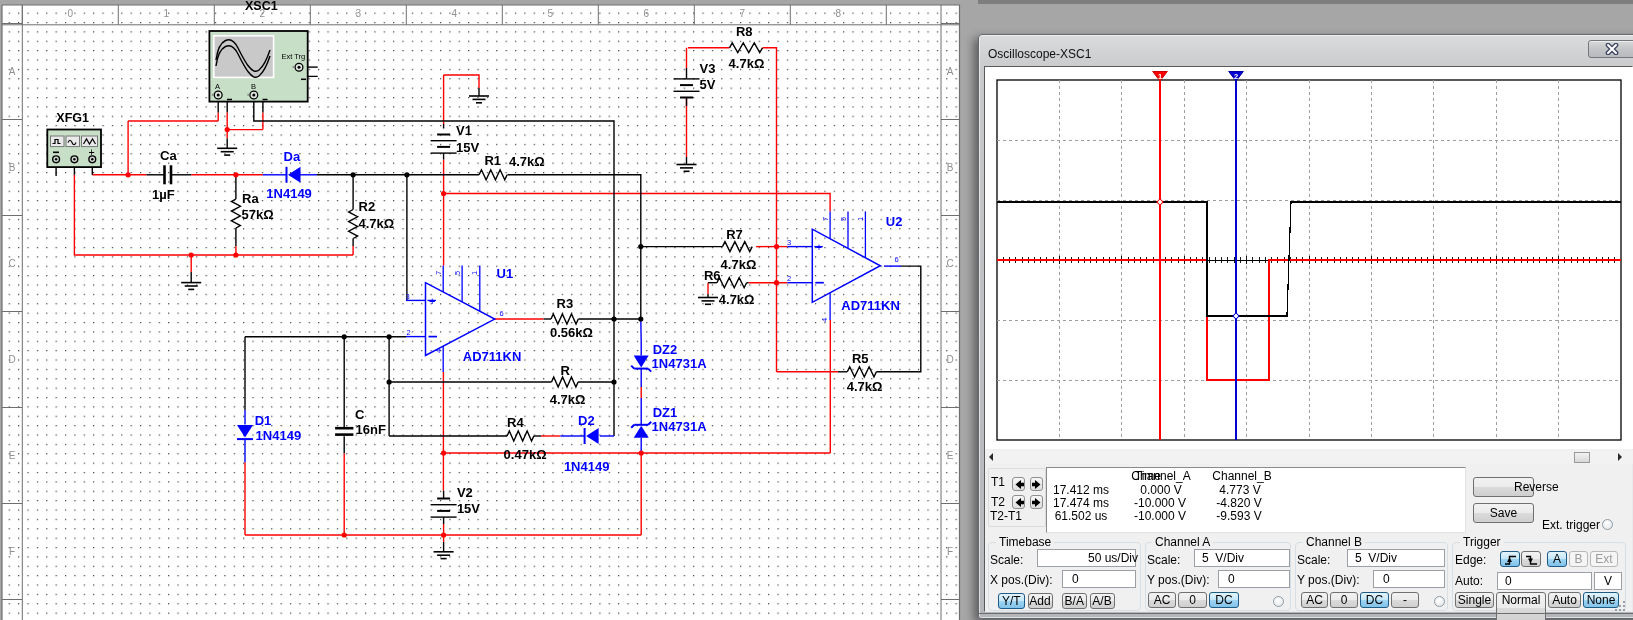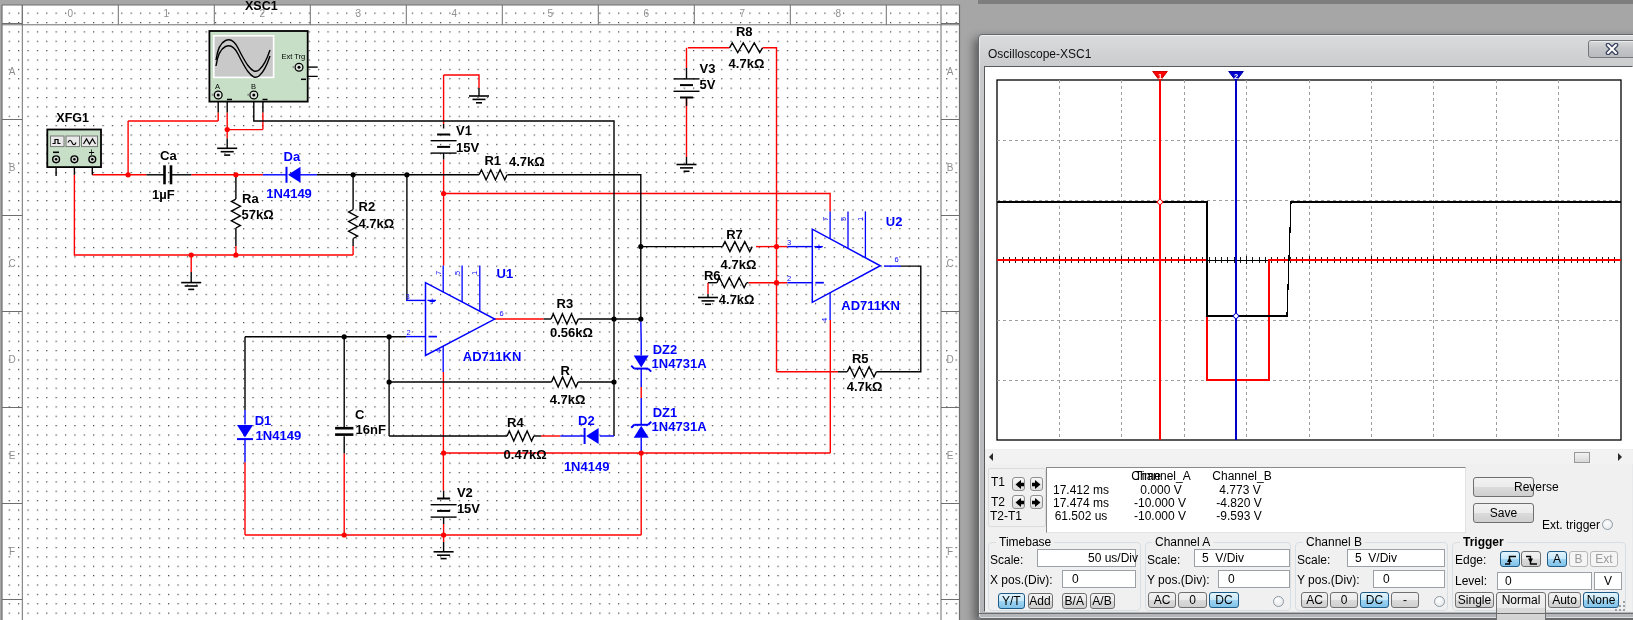--- a/index.html
+++ b/index.html
@@ -471,34 +471,34 @@
     <div style="position:absolute;left:1355px;top:551px;font-size:12px;white-space:nowrap;">5&nbsp; V/Div</div>
     <div style="position:absolute;left:1297px;top:573px;font-size:12px;white-space:nowrap;">Y pos.(Div):</div>
     <div style="position:absolute;left:1373px;top:570px;width:72px;height:18px;box-sizing:border-box;background:#fff;border:1px solid #9aa0a6;"></div>
     <div style="position:absolute;left:1383px;top:572px;font-size:12px;white-space:nowrap;">0</div>
     <div style="position:absolute;box-sizing:border-box;border:1px solid #707070;border-radius:3px;background:linear-gradient(#f2f2f2,#ebebeb 50%,#dbdbdb 50%,#cfcfcf);font-size:12px;text-align:center;left:1301px;top:592px;width:27px;height:16px;line-height:14px;font-size:12px;">AC</div>
     <div style="position:absolute;box-sizing:border-box;border:1px solid #707070;border-radius:3px;background:linear-gradient(#f2f2f2,#ebebeb 50%,#dbdbdb 50%,#cfcfcf);font-size:12px;text-align:center;left:1330px;top:592px;width:28px;height:16px;line-height:14px;font-size:12px;">0</div>
     <div style="position:absolute;box-sizing:border-box;border:1px solid #1d5a85;border-radius:3px;background:linear-gradient(#e3f4fd,#c4e7f8 50%,#a0d5f2 50%,#81c3e9);font-size:12px;text-align:center;left:1360px;top:592px;width:29px;height:16px;line-height:14px;font-size:12px;">DC</div>
     <div style="position:absolute;box-sizing:border-box;border:1px solid #707070;border-radius:3px;background:linear-gradient(#f2f2f2,#ebebeb 50%,#dbdbdb 50%,#cfcfcf);font-size:12px;text-align:center;left:1391px;top:592px;width:28px;height:16px;line-height:14px;font-size:12px;">-</div>
     <div style="position:absolute;left:1434px;top:596px;width:11px;height:11px;box-sizing:border-box;border:1px solid #8e9aa3;border-radius:50%;background:radial-gradient(circle at 40% 35%,#ffffff,#dfe3e6);"></div>
     <div style="position:absolute;left:1452px;top:542px;width:174px;height:69px;box-sizing:border-box;border:1px solid #d7dee4;border-radius:4px;"></div>
-    <div style="position:absolute;left:1460px;top:535px;background:#f0f0f0;padding:0 3px;font-size:12px;font-weight:bold;">Trigger</div>
+    <div style="position:absolute;left:1460px;top:535px;background:#f0f0f0;padding:0 3px;font-size:12px;">Trigger</div>
     <div style="position:absolute;left:1455px;top:553px;font-size:12px;white-space:nowrap;">Edge:</div>
     <div style="position:absolute;box-sizing:border-box;border:1px solid #1d5a85;border-radius:3px;background:linear-gradient(#e3f4fd,#c4e7f8 50%,#a0d5f2 50%,#81c3e9);font-size:12px;text-align:center;left:1500px;top:551px;width:20px;height:16px;line-height:14px;font-size:12px;"><svg width="13" height="12" style="vertical-align:middle">
         <path d="M1,10 H5.5 V2.5 H12" fill="none" stroke="#000" stroke-width="1.4"></path>
         <polygon points="3,8 8,8 5.5,3.5" fill="#000"></polygon>
       </svg></div>
     <div style="position:absolute;box-sizing:border-box;border:1px solid #707070;border-radius:3px;background:linear-gradient(#f2f2f2,#ebebeb 50%,#dbdbdb 50%,#cfcfcf);font-size:12px;text-align:center;left:1521px;top:551px;width:20px;height:16px;line-height:14px;font-size:12px;"><svg width="13" height="12" style="vertical-align:middle">
         <path d="M1,2.5 H5.5 V10 H12" fill="none" stroke="#000" stroke-width="1.4"></path>
         <polygon points="3,4.5 8,4.5 5.5,9" fill="#000"></polygon>
       </svg></div>
     <div style="position:absolute;box-sizing:border-box;border:1px solid #1d5a85;border-radius:3px;background:linear-gradient(#e3f4fd,#c4e7f8 50%,#a0d5f2 50%,#81c3e9);font-size:12px;text-align:center;left:1547px;top:551px;width:20px;height:16px;line-height:14px;font-size:12px;">A</div>
     <div style="position:absolute;box-sizing:border-box;border:1px solid #b8b8b8;border-radius:3px;background:#f5f5f5;font-size:12px;text-align:center;color:#9b9b9b;left:1569px;top:551px;width:19px;height:16px;line-height:14px;font-size:12px;">B</div>
     <div style="position:absolute;box-sizing:border-box;border:1px solid #b8b8b8;border-radius:3px;background:#f5f5f5;font-size:12px;text-align:center;color:#9b9b9b;left:1590px;top:551px;width:28px;height:16px;line-height:14px;font-size:12px;">Ext</div>
-    <div style="position:absolute;left:1455px;top:574px;font-size:12px;white-space:nowrap;">Level:</div>
+    <div style="position:absolute;left:1455px;top:574px;font-size:12px;white-space:nowrap;">Auto:</div>
     <div style="position:absolute;left:1497px;top:572px;width:95px;height:18px;box-sizing:border-box;background:#fff;border:1px solid #9aa0a6;"></div>
     <div style="position:absolute;left:1505px;top:574px;font-size:12px;white-space:nowrap;">0</div>
     <div style="position:absolute;left:1594px;top:572px;width:28px;height:18px;box-sizing:border-box;background:#fff;border:1px solid #9aa0a6;"></div>
     <div style="position:absolute;left:1604px;top:574px;font-size:12px;white-space:nowrap;">V</div>
     <div style="position:absolute;box-sizing:border-box;border:1px solid #707070;border-radius:3px;background:linear-gradient(#f2f2f2,#ebebeb 50%,#dbdbdb 50%,#cfcfcf);font-size:12px;text-align:center;left:1455px;top:592px;width:39px;height:16px;line-height:14px;font-size:12px;">Single</div>
     <div style="position:absolute;box-sizing:border-box;border:1px solid #707070;border-radius:3px;background:linear-gradient(#f2f2f2,#ebebeb 50%,#dbdbdb 50%,#cfcfcf);font-size:12px;text-align:center;left:1496px;top:592px;width:50px;height:32px;line-height:14px;font-size:12px;">Normal</div>
     <div style="position:absolute;box-sizing:border-box;border:1px solid #707070;border-radius:3px;background:linear-gradient(#f2f2f2,#ebebeb 50%,#dbdbdb 50%,#cfcfcf);font-size:12px;text-align:center;left:1548px;top:592px;width:33px;height:16px;line-height:14px;font-size:12px;">Auto</div>
     <div style="position:absolute;box-sizing:border-box;border:1px solid #1d5a85;border-radius:3px;background:linear-gradient(#e3f4fd,#c4e7f8 50%,#a0d5f2 50%,#81c3e9);font-size:12px;text-align:center;left:1583px;top:592px;width:36px;height:16px;line-height:14px;font-size:12px;">None</div>
     <div style="position:absolute;left:979px;top:612.5px;width:654px;height:1px;background:#6a6d70;"></div>
     <svg width="12" height="12" style="position:absolute;left:1614px;top:600px;">

